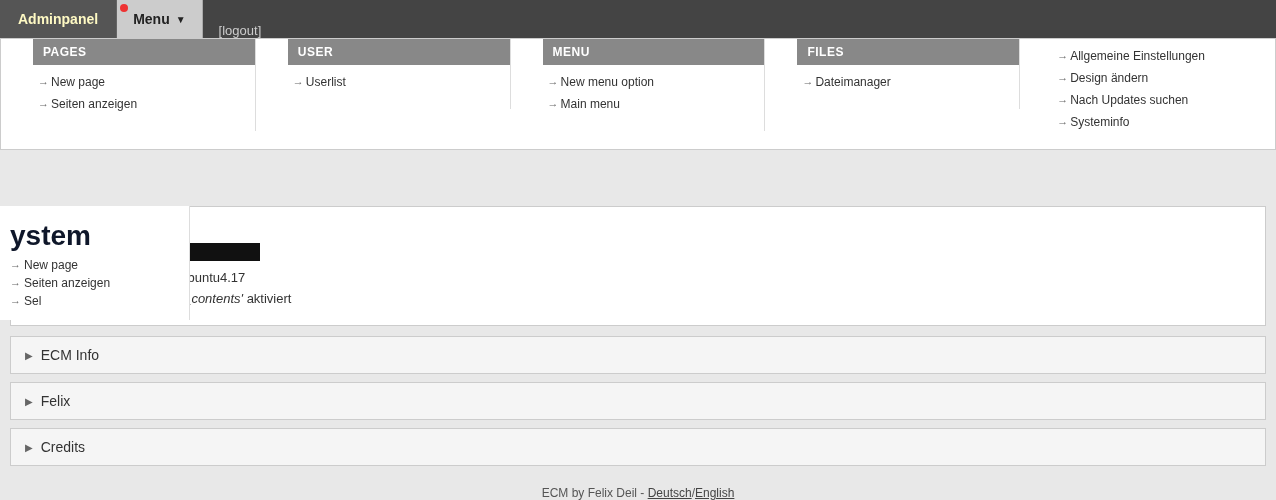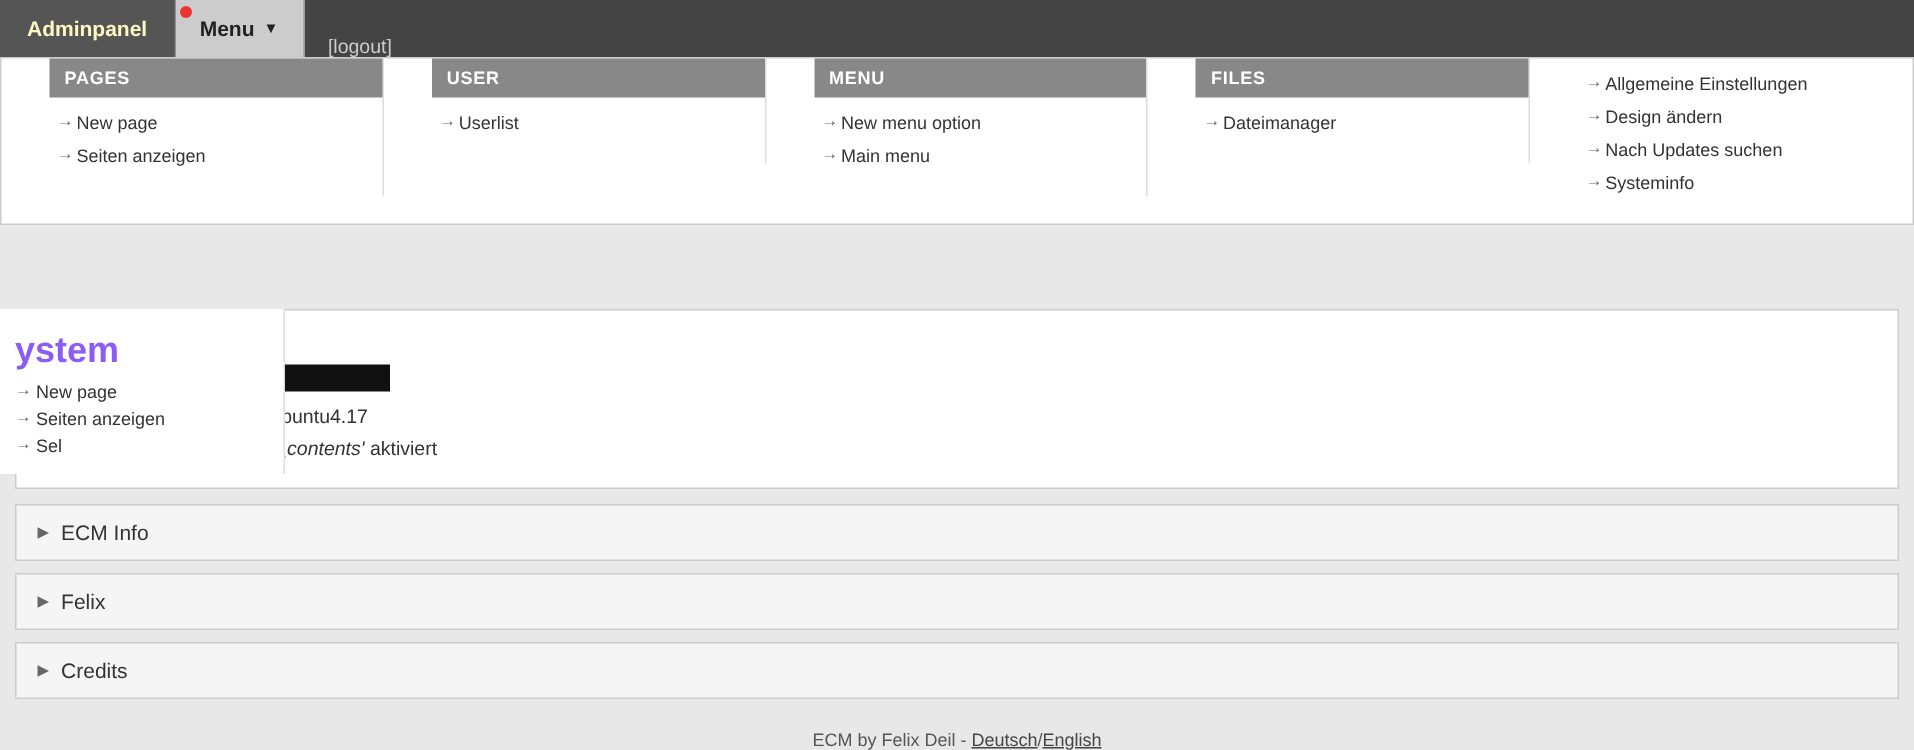--- a/index.html
+++ b/index.html
@@ -159,23 +159,23 @@
       padding: 12px;
       font-size: 12px;
       color: #555;
       background: #e8e8e8;
     }
     .footer a { color: #444; }
 
     
     .page-title-area {
       padding: 8px 10px 0 10px;
-      font-size: 24px;
+      font-size: 28px;
       font-weight: bold;
-      color: #8b5cf6;
+      color: #0f172a;
     }
     .page-subnav {
       padding: 4px 10px;
     }
     .page-subnav a {
       font-size: 12px;
       color: #333;
       text-decoration: none;
       display: block;
       padding: 2px 0 2px 14px;

